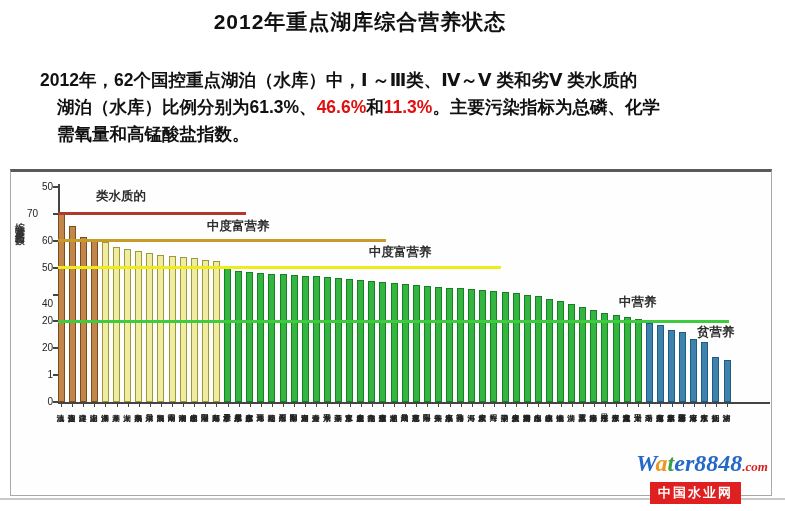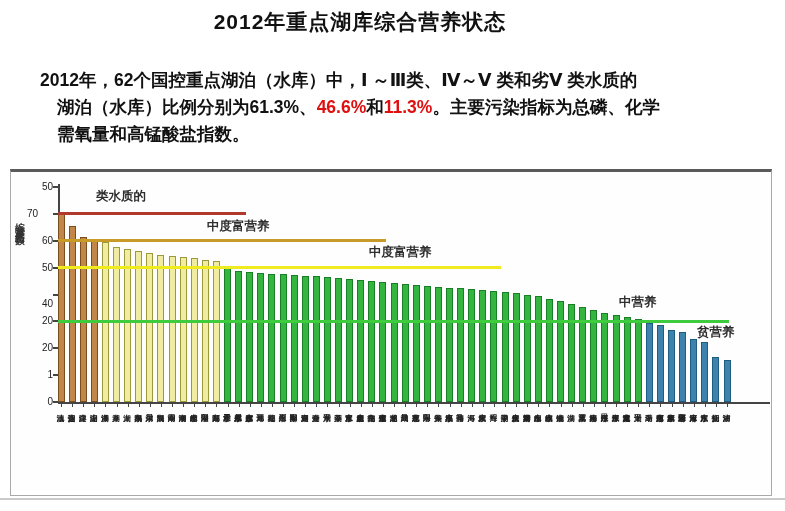--- a/index.html
+++ b/index.html
@@ -265,13 +265,15 @@
     <div class="refline" style="left: 47px; top: 94.125px; width: 443px; background: rgb(239, 235, 31); z-index: 5;"></div>
     <div class="refnote" style="left: 358px; top: 72px; z-index: 6;">中度富营养</div>
     <div class="refline" style="left: 47px; top: 147.875px; width: 671px; background: rgb(62, 204, 62); z-index: 5;"></div>
     <div class="refnote" style="left: 608px; top: 122px; z-index: 6;">中营养</div>
     <div class="refnote" style="left: 686px; top: 152px; z-index: 6;">贫营养</div>
   </div>
 
 <div class="bottom-rule"></div>
 
 <div class="watermark">
+  <div class="wm-brand" id="wm-brand"><span style="color: rgb(36, 104, 200);">W</span><span style="color: rgb(240, 148, 30);">a</span><span style="color: rgb(56, 160, 72);">t</span><span style="color: rgb(36, 104, 200);">er8848</span><span class="wm-tld">.com</span></div>
+  <span class="wm-sub">中国水业网</span>
 </div>
 
 </body></html>

